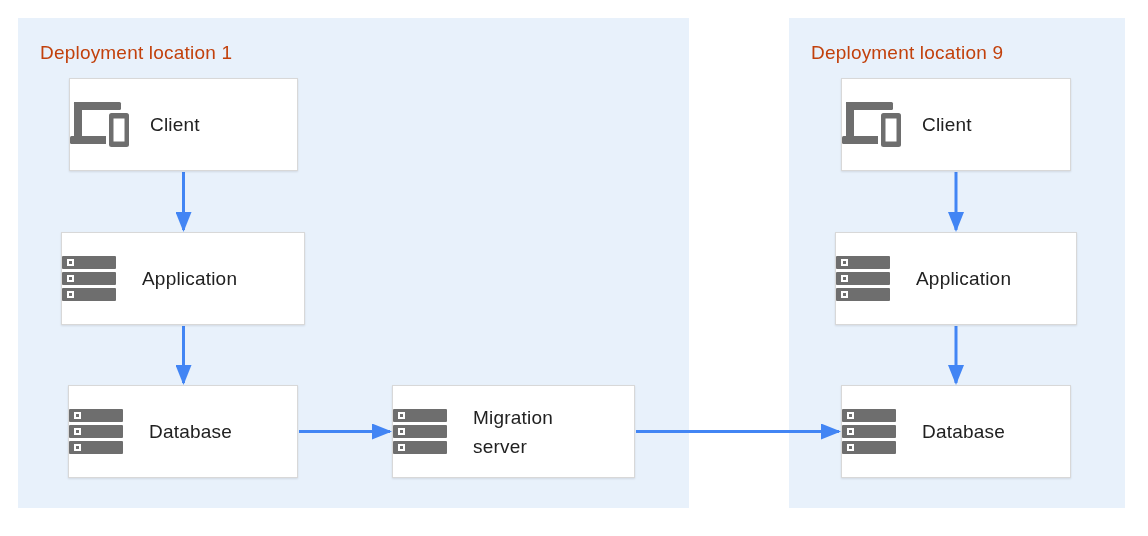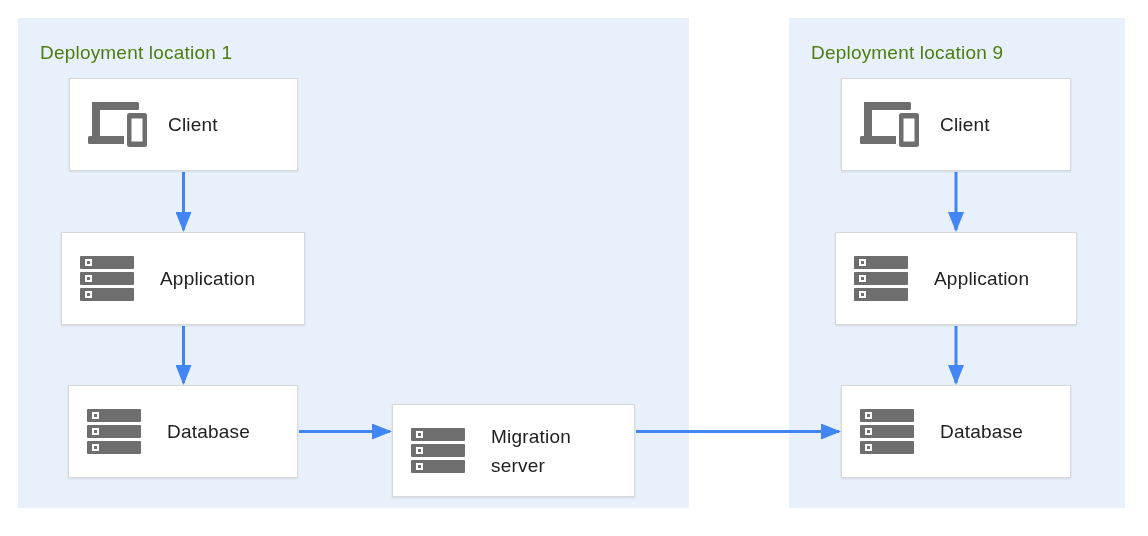--- a/index.html
+++ b/index.html
@@ -18,57 +18,56 @@
   .region {
     position: absolute;
     background: #E8F1FB;
   }
   .region-title {
     position: absolute;
     left: 22px;
     top: 24px;
     font-size: 19px;
     line-height: 22px;
-    color: #4d7c0f;
+    color: #c2410c;
     letter-spacing: 0.2px;
     white-space: nowrap;
   }
   #region-1 { left: 18px; top: 18px; width: 671px; height: 490px; }
   #region-2 { left: 789px; top: 18px; width: 336px; height: 490px; }
 
   .node {
     position: absolute;
     box-sizing: border-box;
     background: #ffffff;
     border: 1px solid #D8D8D8;
     box-shadow: 0 1px 2px rgba(0,0,0,0.10);
     display: flex;
     align-items: center;
-    padding-left: 18px;
     height: 93px;
   }
   .node .icon-wrap {
     width: 62px;
     flex: 0 0 62px;
     margin-right: 18px;
     display: flex;
     align-items: center;
   }
   .node .label {
     font-size: 19px;
     line-height: 29px;
     color: #212121;
     letter-spacing: 0.2px;
   }
   .node .label.wrap { max-width: 105px; }
 
   #node-client1    { left: 69px;  top: 78px;  width: 229px; }
   #node-app1       { left: 61px;  top: 232px; width: 244px; }
   #node-db1        { left: 68px;  top: 385px; width: 230px; }
-  #node-migration  { left: 392px; top: 404px; width: 243px; }
+  #node-migration  { left: 392px; top: 385px; width: 243px; }
   #node-client2    { left: 841px; top: 78px;  width: 230px; }
   #node-app2       { left: 835px; top: 232px; width: 242px; }
   #node-db2        { left: 841px; top: 385px; width: 230px; }
 
   svg.arrow-layer {
     position: absolute;
     left: 0; top: 0;
     width: 1148px;
     height: 536px;
     pointer-events: none;

